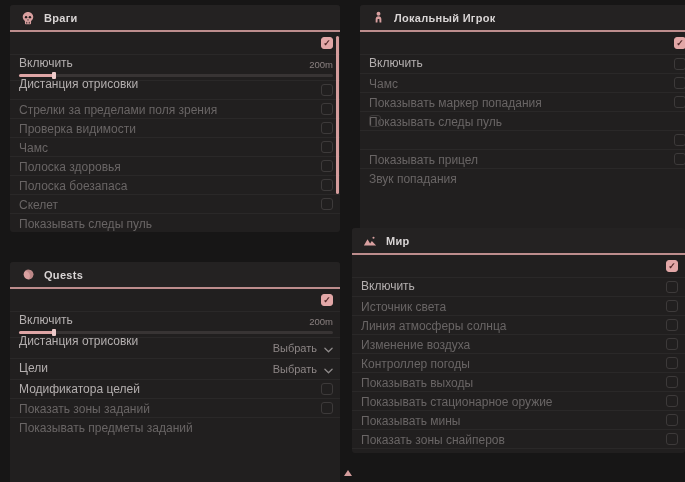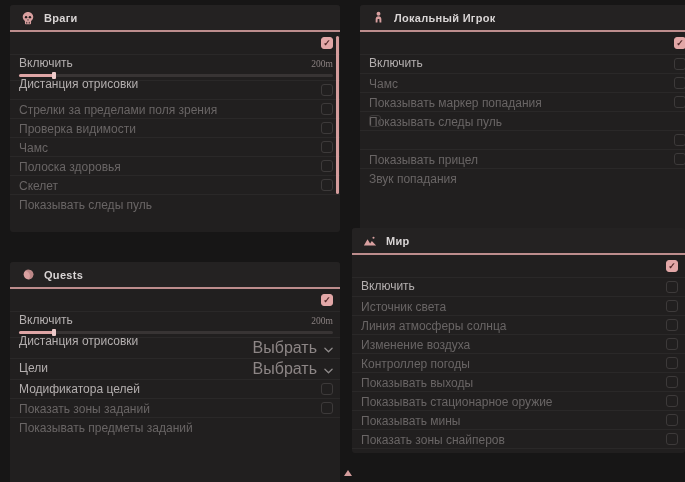--- a/index.html
+++ b/index.html
@@ -42,27 +42,27 @@
   }
   .cb.checked { background:#e2a7a7; border-color:#e2a7a7; }
   .cb.checked::after {
     content:"\2713"; position:absolute; inset:0; display:flex;
     align-items:center; justify-content:center;
     font-size:9px; font-weight:bold; color:#4f2626;
   }
 
   .row-slider { display:block; height:26px; padding:3px 7px 0 9px; border-bottom:1px solid #2a2828; box-sizing:border-box; }
   .slider-top { display:flex; align-items:center; justify-content:space-between; height:12px; }
-  .slider-value { font-size:9.5px; color:#8a8080;font-family:Liberation Serif, serif; }
+  .slider-value { font-size:9.5px; color:#8a8080; }
   .slider-track { position:relative; height:3px; background:#383434; border-radius:2px; margin-top:4px; }
   .slider-fill  { position:absolute; left:0; top:0; height:3px; background:#dfa6a6; border-radius:2px; }
   .slider-thumb { position:absolute; top:-2px; width:4px; height:7px; background:#eecbcb; border-radius:1px; }
 
   .dropdown { display:flex; align-items:center; gap:7px; }
-  .dropdown-value { font-size:16px; color:#8d8686; }
+  .dropdown-value { font-size:11px; color:#8d8686; }
 
   .scrollbar {
     position:absolute; right:1px; top:4px; width:3px; height:158px;
     background:#d49c9c; border-radius:2px;
   }
   .corner-marker {
     position:absolute; left:344px; top:470px; width:0; height:0;
     border-left:4px solid transparent; border-right:4px solid transparent;
     border-bottom:6px solid #d49c9c;
   }
@@ -111,20 +111,24 @@
           </div>
           <div class="row row-checkbox">
             <span class="row-label">Чамс</span>
             <div class="cb"></div>
           </div>
           <div class="row row-checkbox">
             <span class="row-label">Полоска здоровья</span>
             <div class="cb"></div>
           </div>
           <div class="row row-checkbox">
+            <span class="row-label">Полоска боезапаса</span>
+            <div class="cb"></div>
+          </div>
+          <div class="row row-checkbox">
             <span class="row-label">Скелет</span>
             <div class="cb"></div>
           </div>
           <div class="row row-checkbox">
             <span class="row-label">Показывать следы пуль</span>
             <div class="cb"></div>
           </div>
           <div class="scrollbar"></div>
         </div>
   </section>

